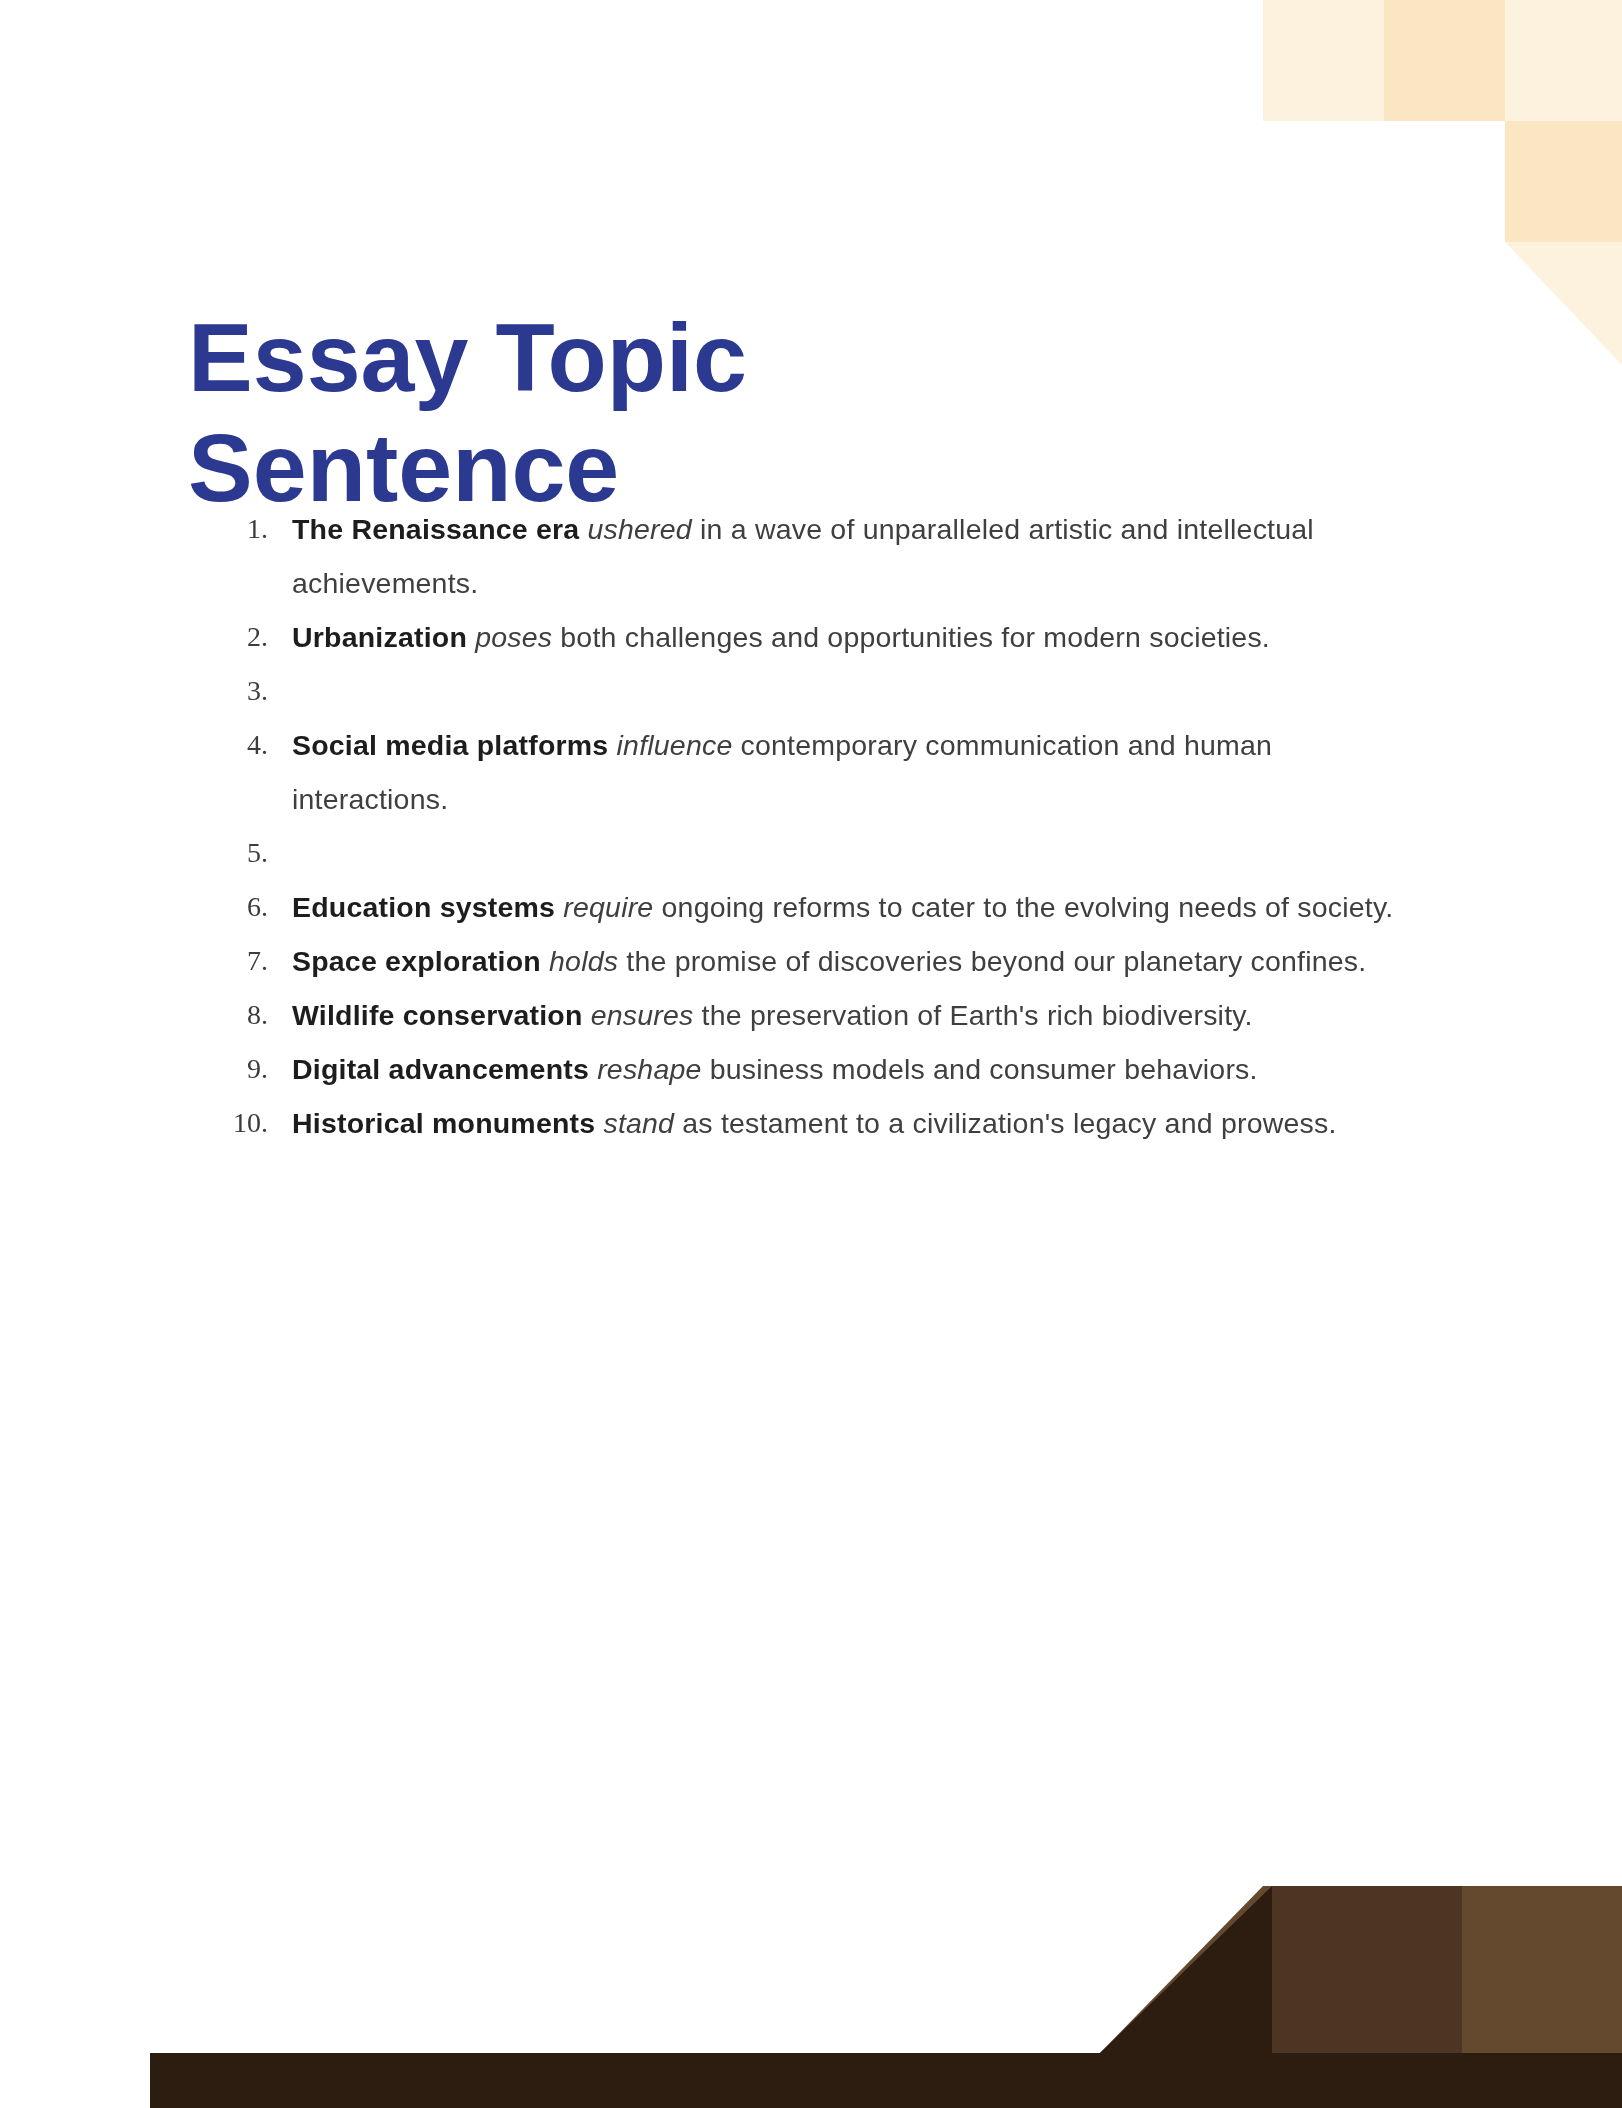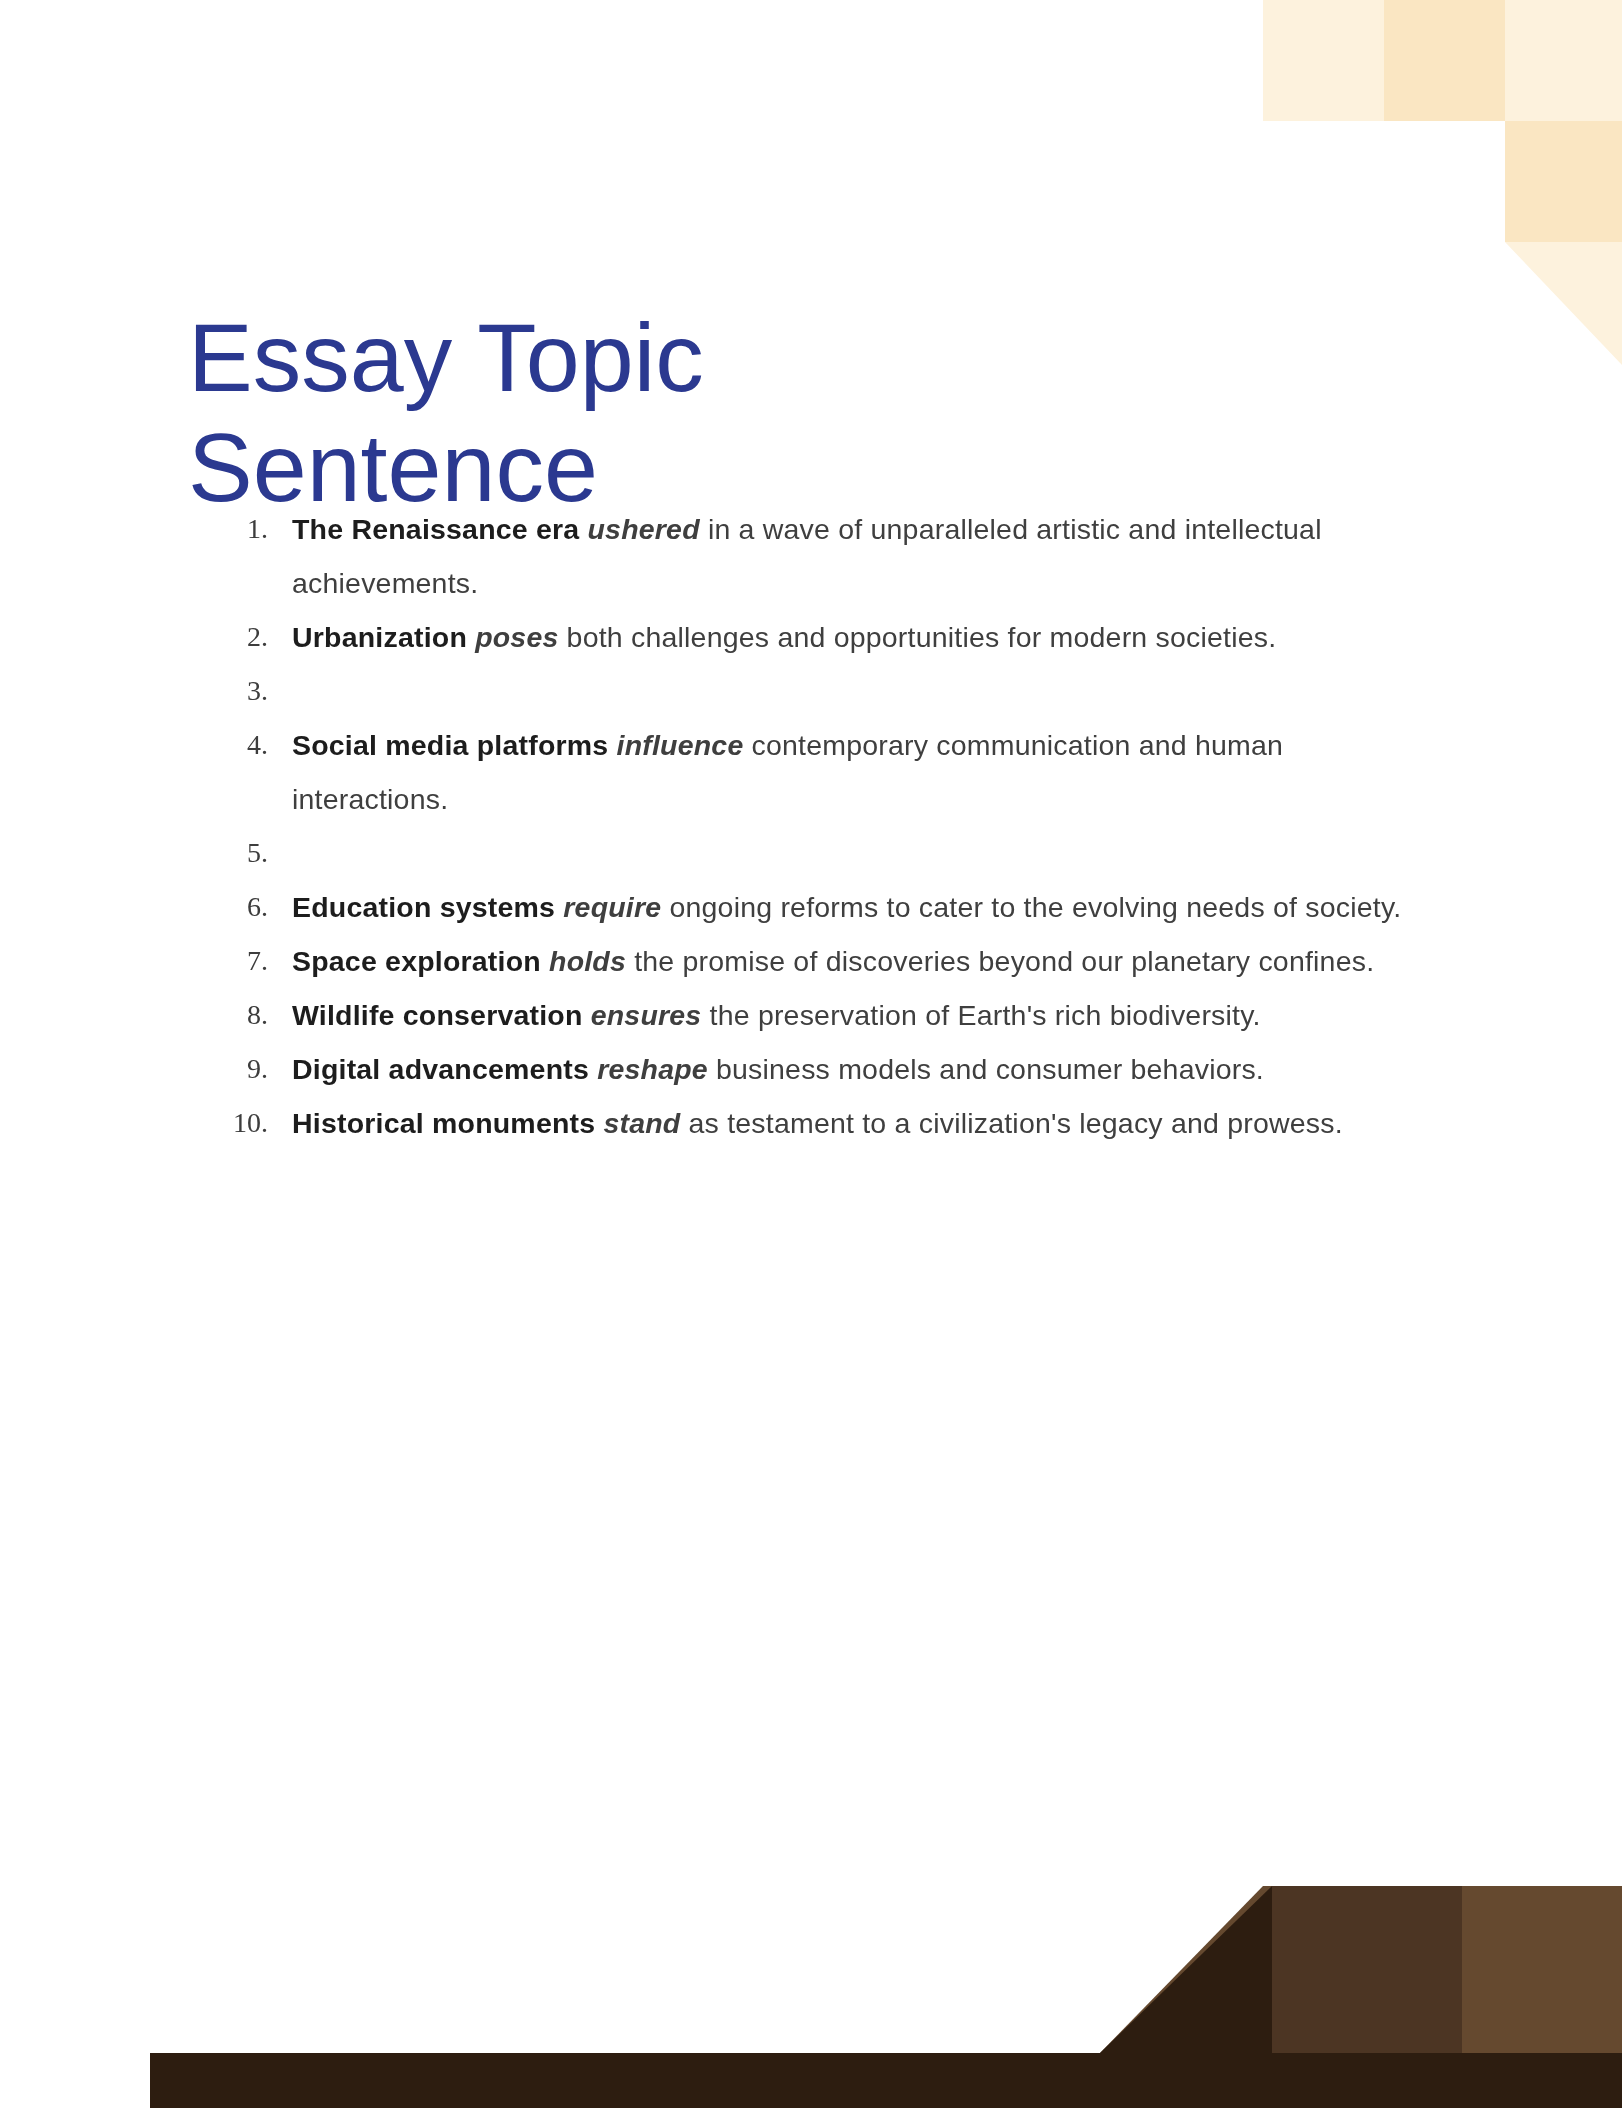--- a/index.html
+++ b/index.html
@@ -27,21 +27,21 @@
     display: block;
   }
 
   
   .title {
     position: absolute;
     left: 188px;
     top: 238px;
     color: var(--title-color, #2b3990);
     font-size: 97px;
-    font-weight: 400;
+    font-weight: 700;
     line-height: 1.13;
     letter-spacing: 0px;
   }
   .title .line { display: block; }
 
   
   .topic-list {
     position: absolute;
     left: 188px;
     top: 502px;
@@ -68,21 +68,20 @@
     line-height: 54px;
     color: var(--body-text, #3f3f3f);
     letter-spacing: 0.2px;
   }
   .item-text strong {
     font-weight: 700;
     color: var(--bold-text, #1d1d1d);
   }
   .item-text em {
     font-style: italic;
-    font-weight: bold;
   }
 </style>
 </head>
 <body>
 
 <div class="page">
 
   <svg class="corner-deco" width="359" height="365" viewBox="0 0 359 365" aria-hidden="true">
     <rect x="0" y="0" width="242" height="121" fill="#fdf2dd"></rect>
     <rect x="121" y="0" width="121" height="121" fill="#fae6c2"></rect>

